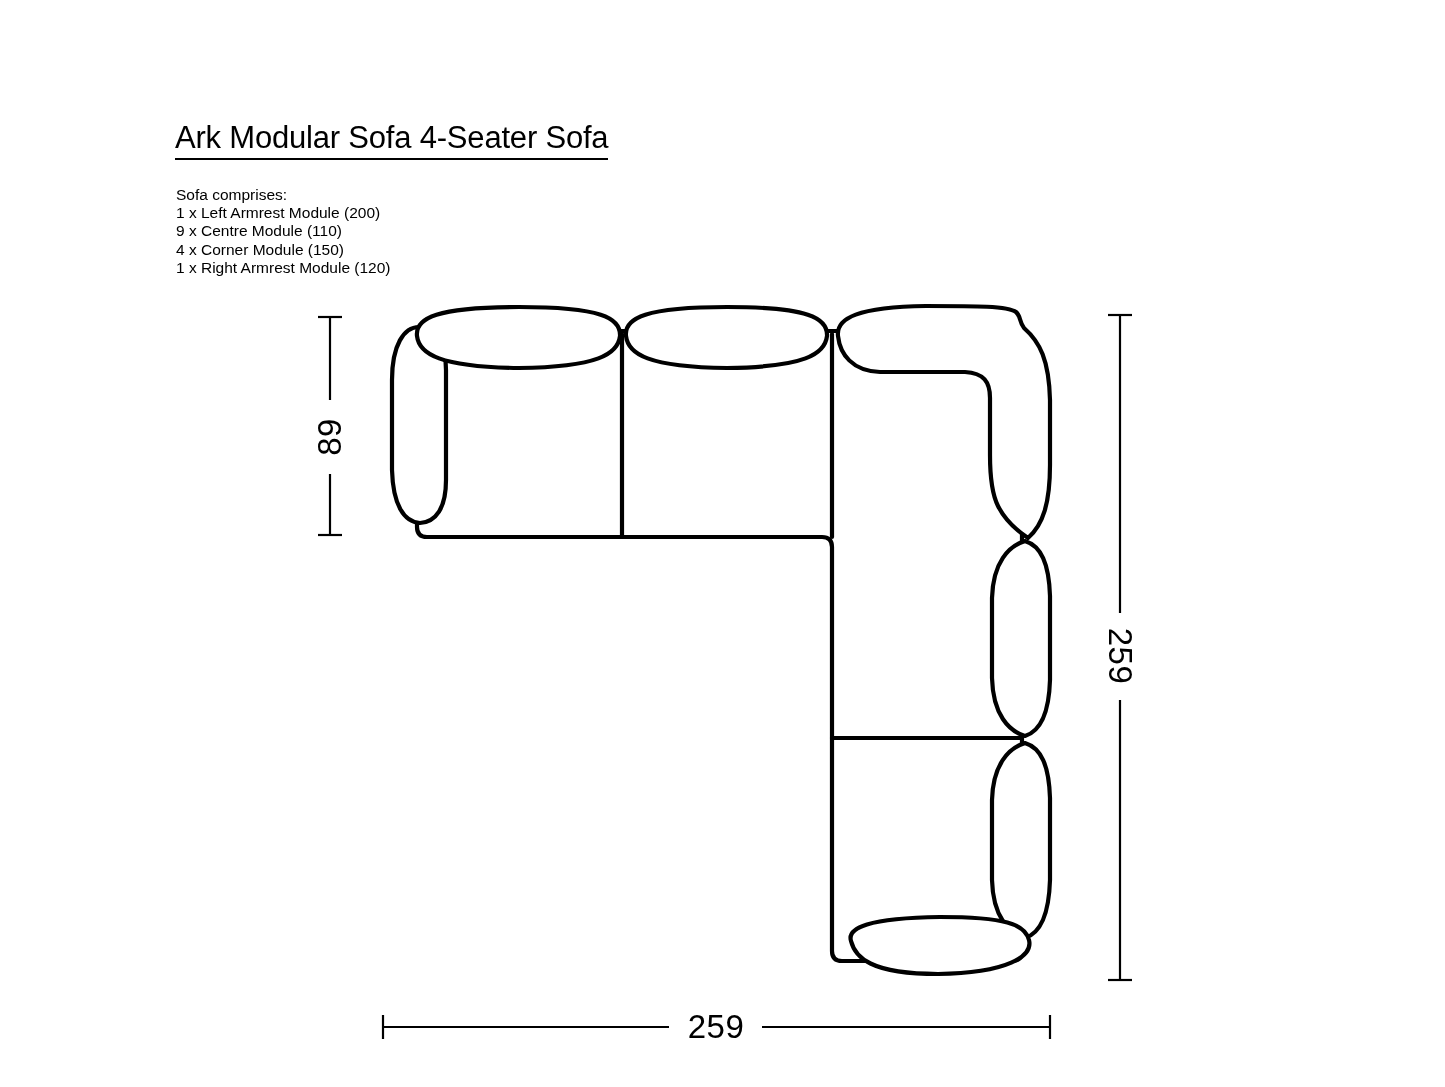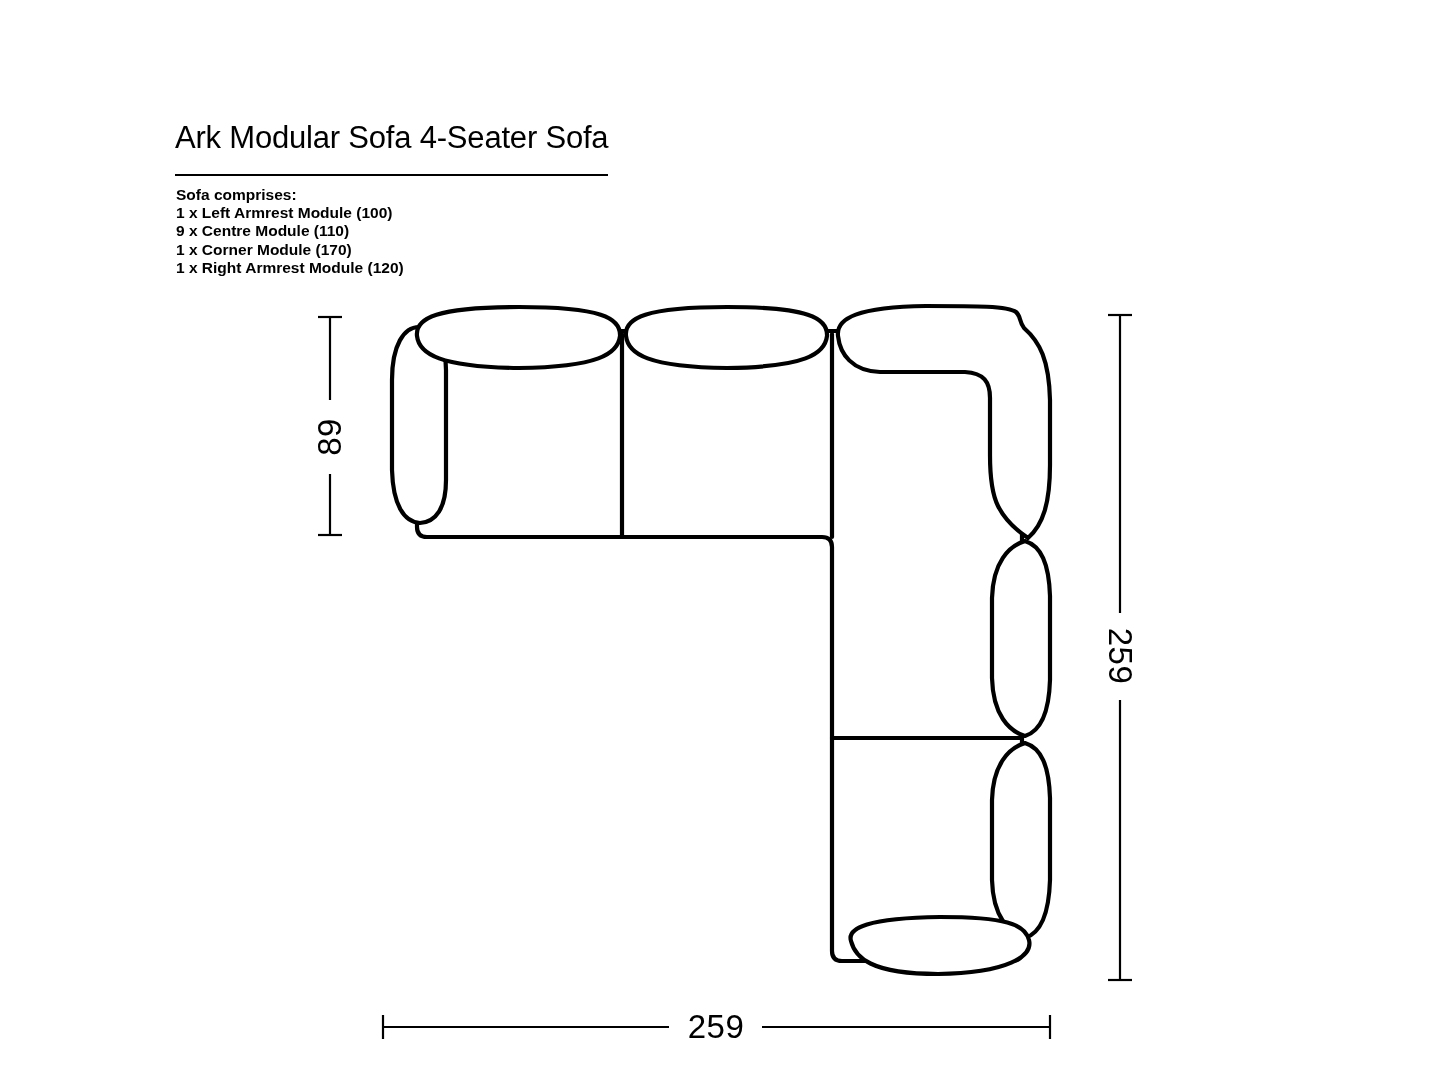--- a/index.html
+++ b/index.html
@@ -12,29 +12,29 @@
     overflow:hidden;
   }
   .title{
     position:absolute;
     left:175px;top:120px;
     font-size:31px;
     letter-spacing:-0.2px;
     font-weight:400;
     display:inline-block;
     border-bottom:2.5px solid #000;
-    padding-bottom:18px;
+    padding-bottom:2px;
     white-space:nowrap;
   }
   .comp{
     position:absolute;
     left:176px;top:186px;
     font-size:15.5px;
     line-height:18.2px;
-    font-weight:700;
+    font-weight:400;
     white-space:nowrap;
   }
   .drawing-svg{
     position:absolute;left:0;top:0;
   }
   .dim-label{
     position:absolute;
     font-size:33px;
     letter-spacing:0.5px;
     font-weight:400;
@@ -46,23 +46,23 @@
 </style>
 </head>
 <body>
 
 <div id="stage">
 
   <div class="title">Ark Modular Sofa 4-Seater Sofa</div>
 
   <div class="comp">
     <div>Sofa comprises:</div>
-    <div>1 x Left Armrest Module (100)</div>
+    <div>1 x Left Armrest Module (200)</div>
     <div>9 x Centre Module (110)</div>
-    <div>1 x Corner Module (170)</div>
+    <div>4 x Corner Module (150)</div>
     <div>1 x Right Armrest Module (120)</div>
   </div>
 
   <svg class="drawing-svg" width="1445" height="1087" viewBox="0 0 1445 1087" fill="none" stroke="#000" stroke-width="4.2" stroke-linecap="round" stroke-linejoin="round">
 
     <path fill="#ffffff" d="M 427 331
          L 1012 331 Q 1022 331 1022 341
          L 1022 951 Q 1022 961 1012 961
          L 842 961 Q 832 961 832 951
          L 832 547 Q 832 537 822 537

